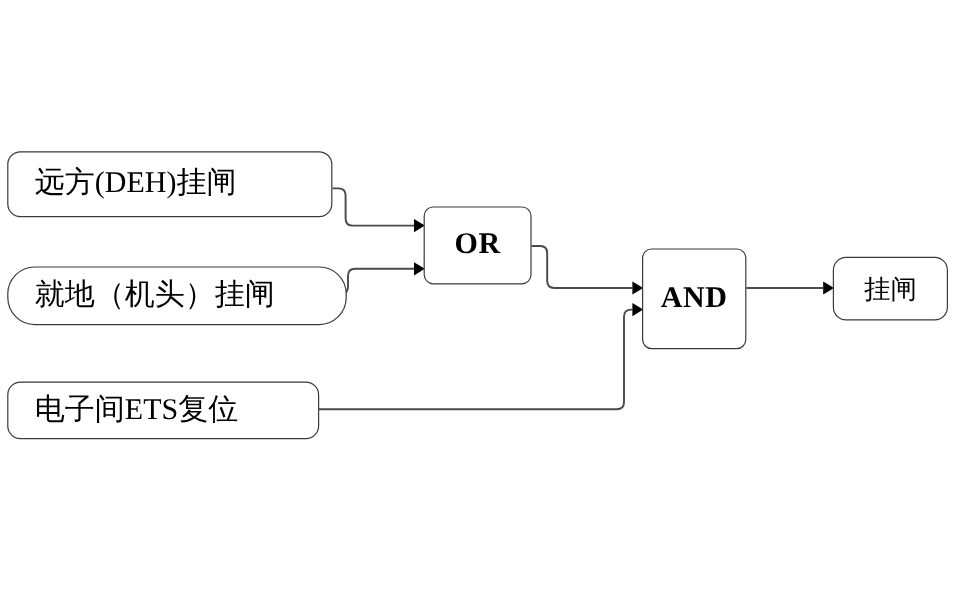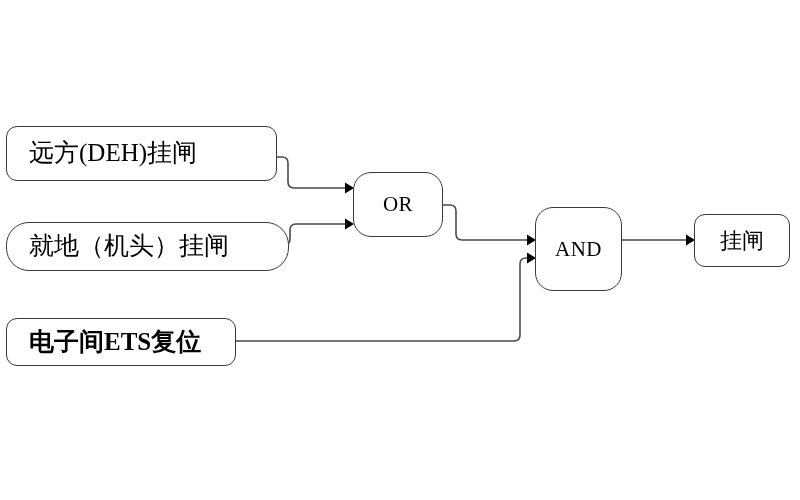--- a/index.html
+++ b/index.html
@@ -35,33 +35,34 @@
   }
   .node.input-node {
     justify-content: flex-start;
     padding-left: 22px;
     font-family: "Liberation Serif", "DejaVu Serif", serif;
     font-size: 25px;
     text-align: right;
   }
   .node.gate {
     font-family: "Liberation Serif", "DejaVu Serif", serif;
-    font-size: 21px;
+    font-size: 25px;
     letter-spacing: 0.5px;
-    border-radius: 18px;
+    border-radius: 8px;
+    font-weight: bold;
   }
   .node.output-node {
     font-family: "Liberation Serif", "DejaVu Serif", serif;
     font-size: 22px;
   }
 
   
   #node-remote   { left: 6px;   top: 126px; width: 271px; height: 55px; }
   #node-local    { left: 6px;   top: 222px; width: 283px; height: 49px; border-radius: 23px; }
-  #node-ets      { left: 6px;   top: 318px; width: 230px; height: 48px; font-weight: bold; }
+  #node-ets      { left: 6px;   top: 318px; width: 260px; height: 48px; }
   #gate-or       { left: 353px; top: 172px; width: 90px;  height: 65px; }
   #gate-and      { left: 535px; top: 207px; width: 87px;  height: 84px; }
   #node-output   { left: 694px; top: 214px; width: 96px;  height: 53px; }
 
   
   #wires {
     position: absolute;
     left: 0;
     top: 0;
     width: 800px;

